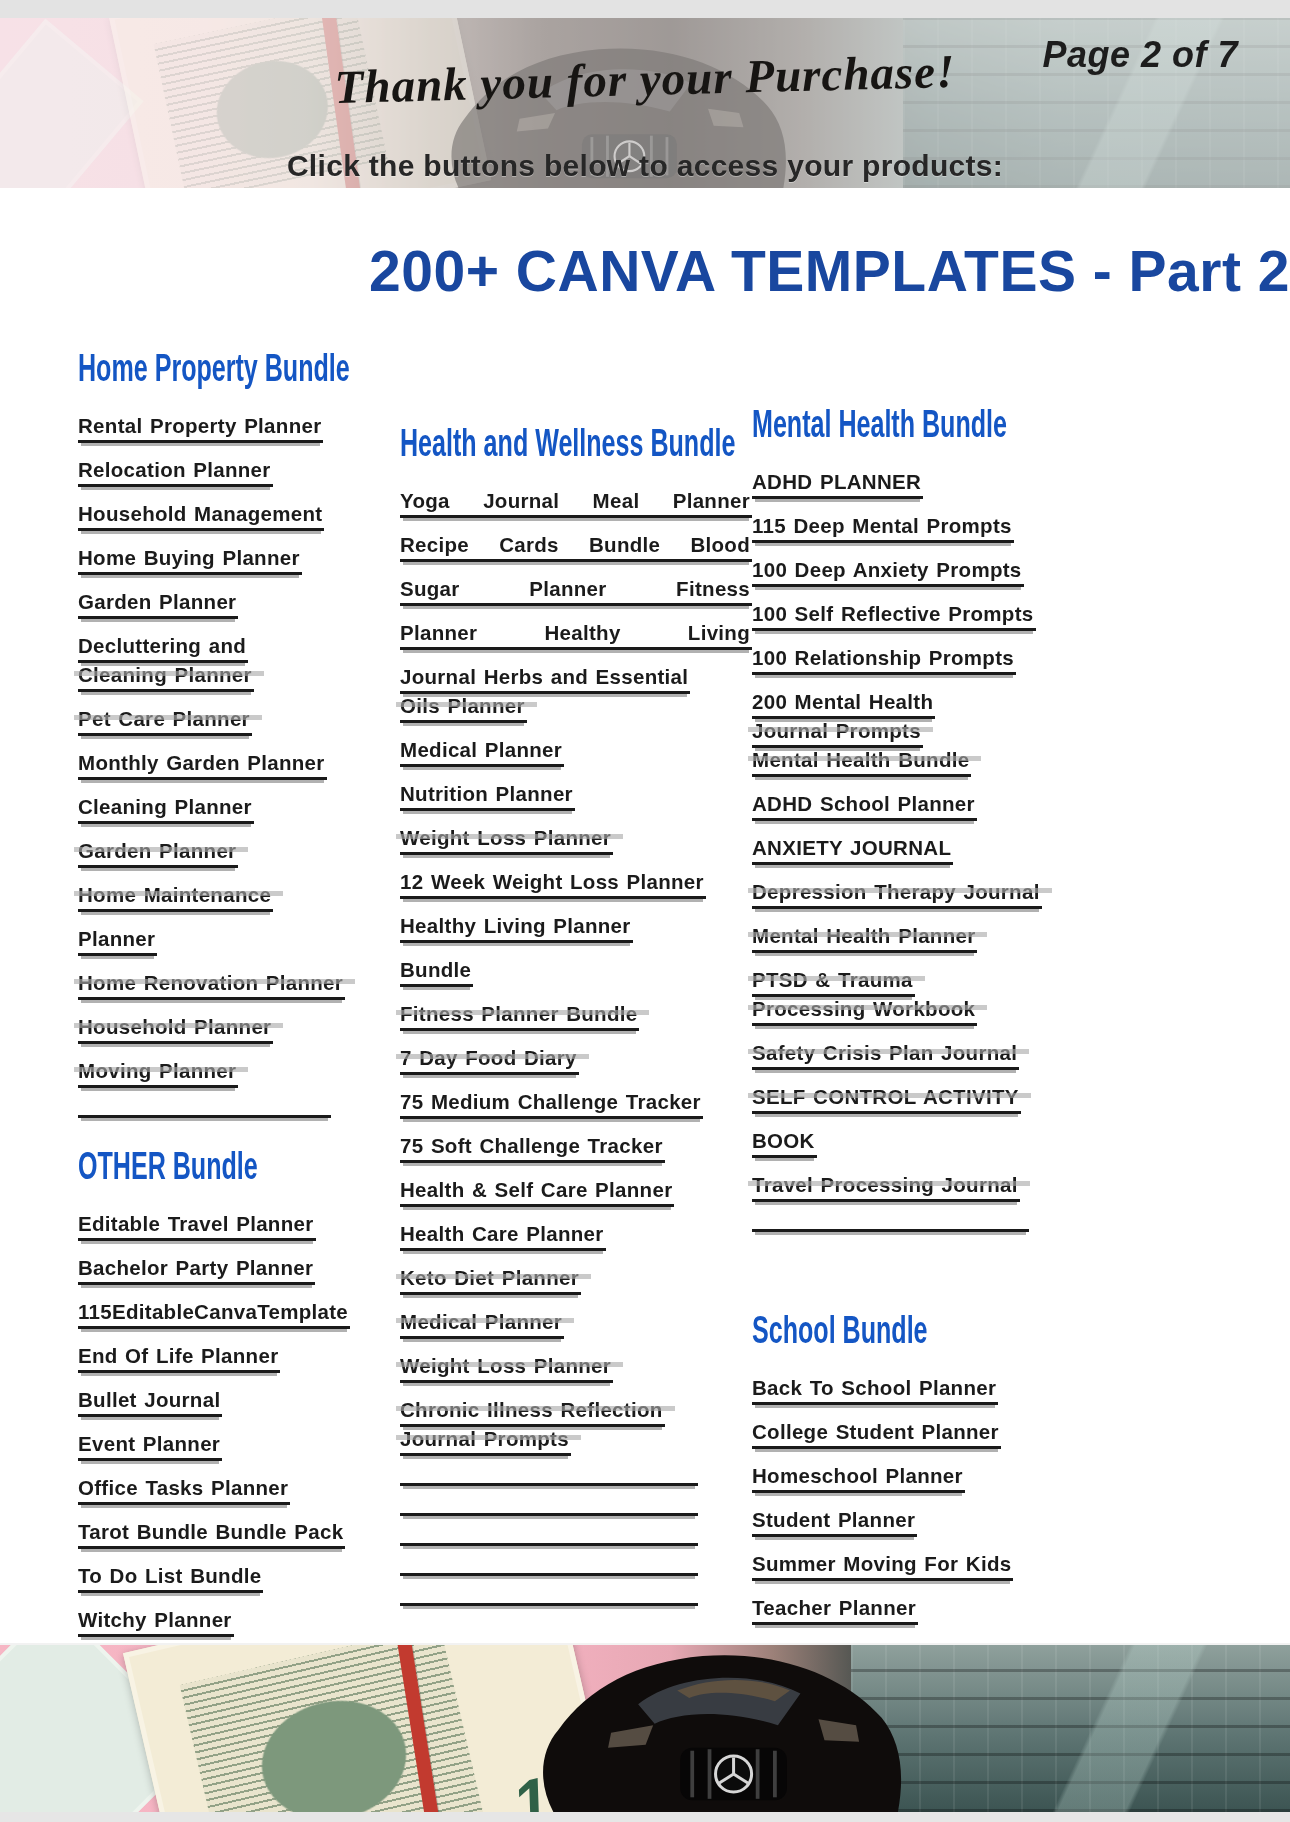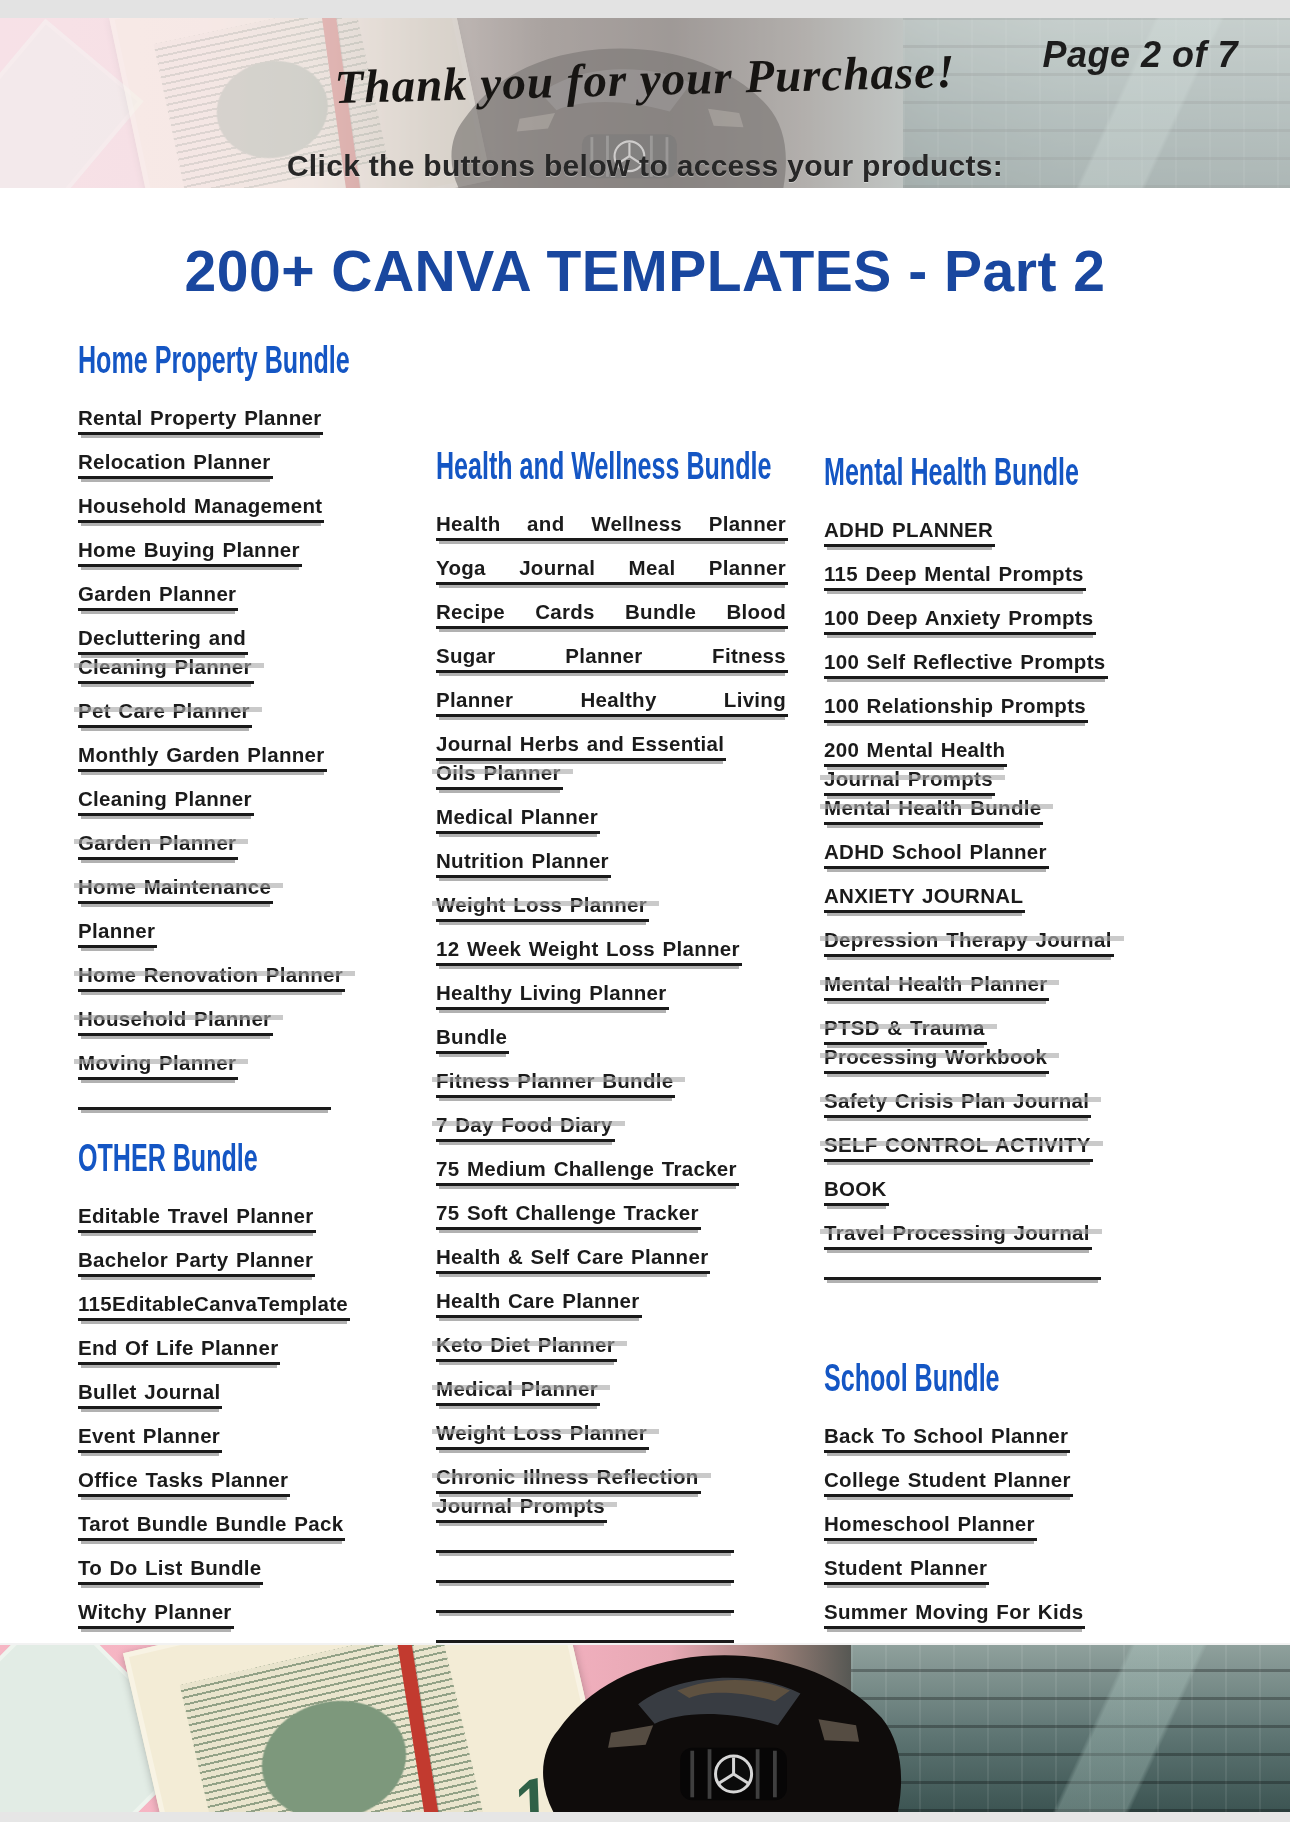--- a/index.html
+++ b/index.html
@@ -51,26 +51,26 @@
     font-family:cursive;font-style:italic;font-weight:bold;
     font-size:47px;color:#171513;transform:rotate(-1.5deg);letter-spacing:1px;
   }
   .instruction{
     position:absolute;top:131px;left:0;right:0;text-align:center;
     font-size:30px;font-weight:bold;color:#272727;letter-spacing:.3px;
     text-shadow:0 1px 0 rgba(255,255,255,.35);
   }
   
   .doc-title{
-    position:absolute;top:200px;left:0;right:0;text-align:center;
+    position:absolute;top:200px;left:0;right:0;text-align:right;
     font-size:57px;font-weight:bold;color:#19479f;letter-spacing:.5px;
   }
 
   
-  .content{position:absolute;top:340px;left:78px;right:60px;display:flex;align-items:flex-end;gap:36px;}
+  .content{position:absolute;top:348px;left:78px;right:60px;display:flex;align-items:center;}
   .col{flex:0 0 auto;}
   .col-1{width:322px;}
   .col-2{width:352px;}
   .col-3{width:352px;}
   .section+.section{margin-top:28px;}
   .col-3 .section+.section{margin-top:78px;}
   .bundle-heading{
     margin:0 0 24px 0;white-space:nowrap;
     font-size:38px;line-height:1.1;font-weight:bold;color:#1456c4;
     transform:scaleX(.66);transform-origin:0 50%;
@@ -178,21 +178,20 @@
           <a class="link" href="#">Office Tasks Planner</a>
           <a class="link" href="#">Tarot Bundle Bundle Pack</a>
           <a class="link" href="#">To Do List Bundle</a>
           <a class="link" href="#">Witchy Planner</a>
           <a class="link" href="#">Work From Home Planner</a>
         </section>
       </div>
       <div class="col col-2">
         <section class="section">
           <h2 class="bundle-heading">Health and Wellness Bundle</h2>
-          <a class="link justify" href="#">Health and Wellness Planner</a>
           <a class="link justify" href="#">Yoga Journal Meal Planner</a>
           <a class="link justify" href="#">Recipe Cards Bundle Blood</a>
           <a class="link justify" href="#">Sugar Planner Fitness</a>
           <a class="link justify" href="#">Planner Healthy Living</a>
           <a class="link tight" href="#">Journal Herbs and Essential</a>
           <a class="link strike" href="#">Oils Planner</a>
           <a class="link" href="#">Medical Planner</a>
           <a class="link" href="#">Nutrition Planner</a>
           <a class="link strike" href="#">Weight Loss Planner</a>
           <a class="link" href="#">12 Week Weight Loss Planner</a>

